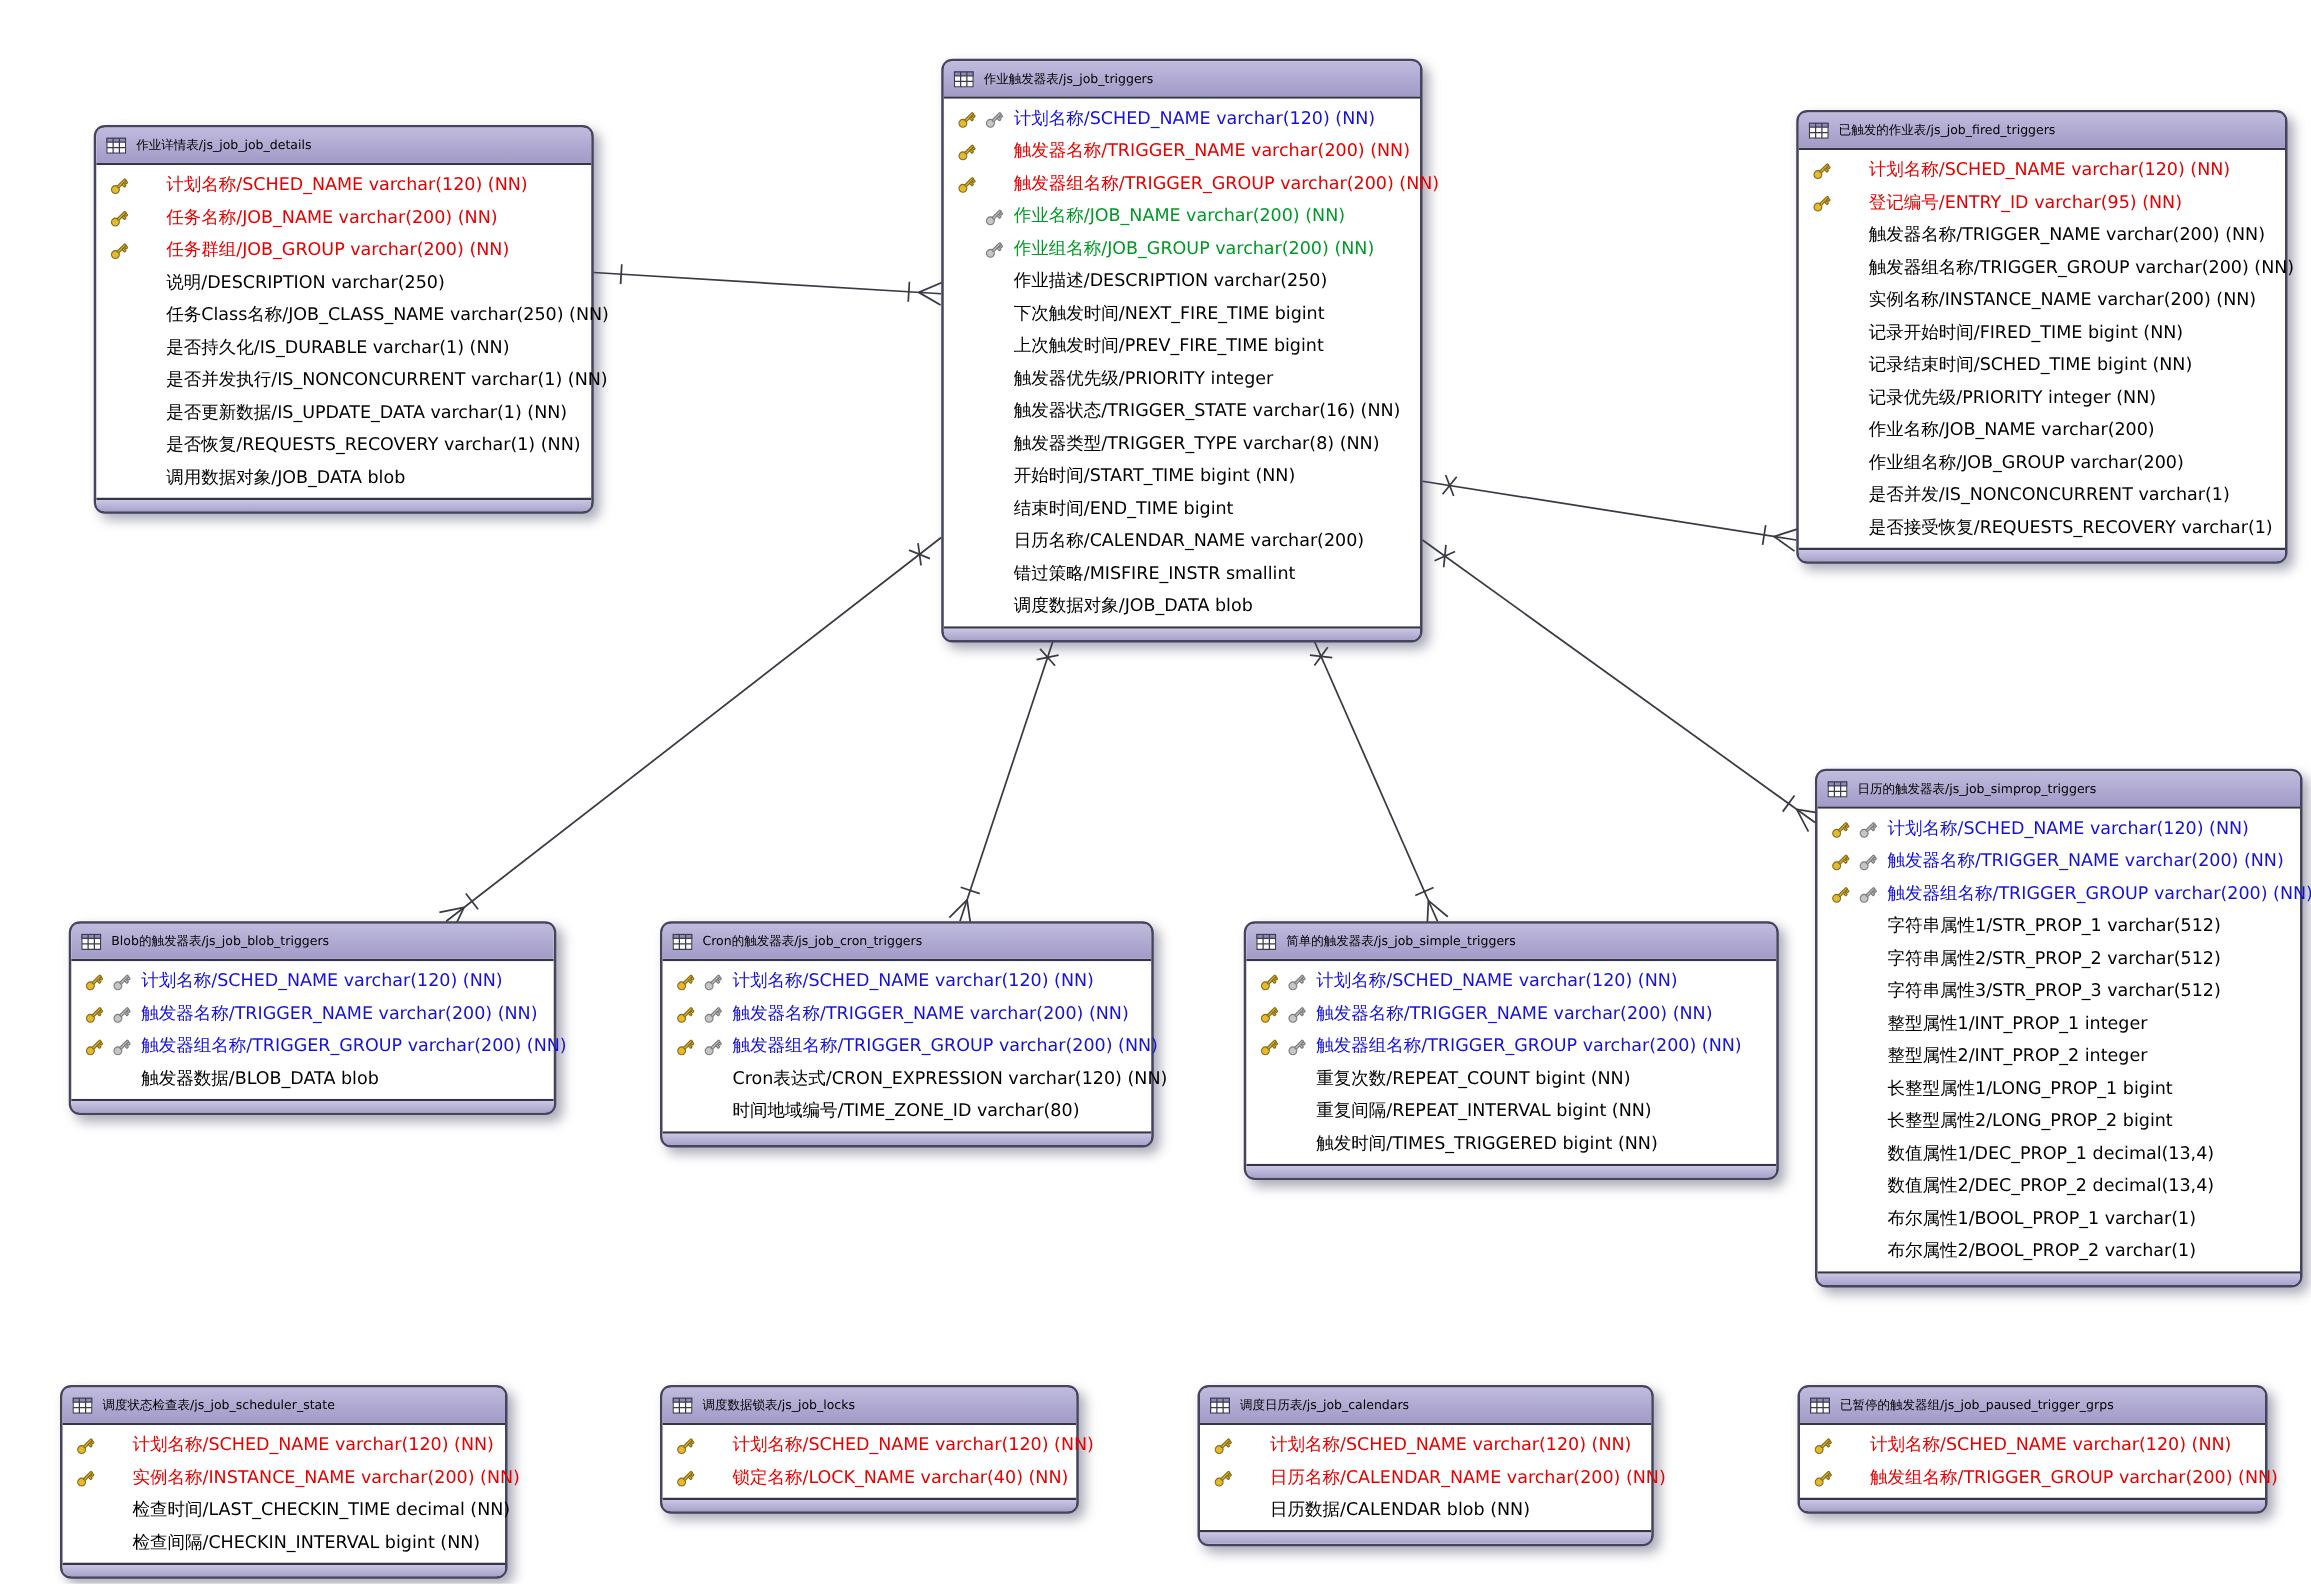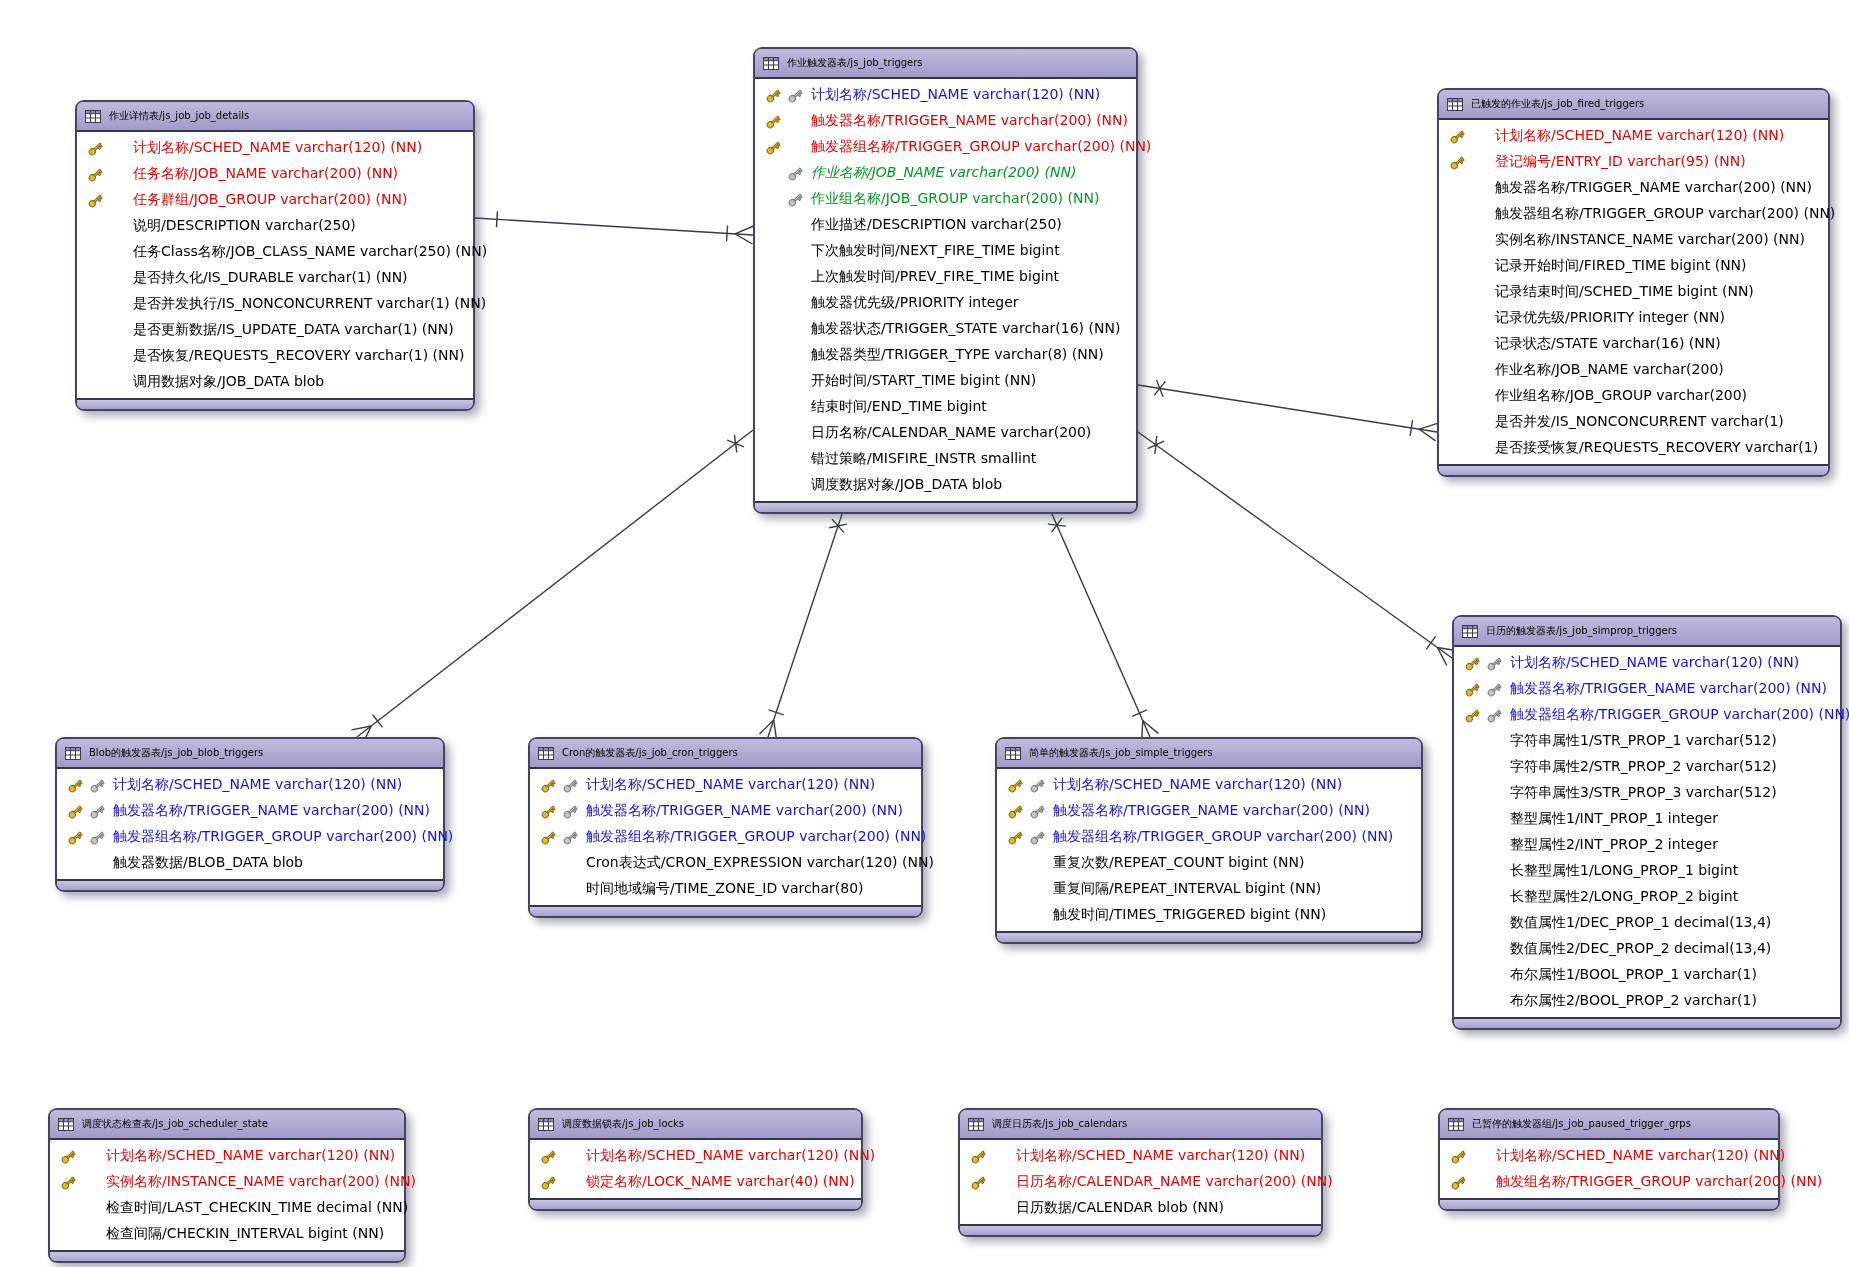--- a/index.html
+++ b/index.html
@@ -227,21 +227,21 @@
           <span class="kslot">
             <svg width="19" height="19" viewBox="0 0 19 19">
               <g transform="rotate(-45 9.5 9.5)" fill="#c6c6c6" stroke="#7e7e7e" stroke-width="1">
                 <circle cx="5" cy="9.5" r="3.1"></circle>
                 <rect x="7.7" y="8.6" width="8.8" height="1.9" rx="0.5"></rect>
                 <rect x="11.6" y="10.3" width="1.7" height="2.9" rx="0.4"></rect>
                 <rect x="14.3" y="10.3" width="1.7" height="2.2" rx="0.4"></rect>
               </g>
             </svg>
           </span>
-          <span class="flabel" style="color: rgb(0, 153, 38); font-style: italic;">作业名称/JOB_NAME varchar(200) (NN)</span>
+          <span class="flabel" style="color: rgb(0, 153, 38);">作业名称/JOB_NAME varchar(200) (NN)</span>
         </div>
         <div class="trow">
           <span class="kslot"></span>
           <span class="kslot">
             <svg width="19" height="19" viewBox="0 0 19 19">
               <g transform="rotate(-45 9.5 9.5)" fill="#c6c6c6" stroke="#7e7e7e" stroke-width="1">
                 <circle cx="5" cy="9.5" r="3.1"></circle>
                 <rect x="7.7" y="8.6" width="8.8" height="1.9" rx="0.5"></rect>
                 <rect x="11.6" y="10.3" width="1.7" height="2.9" rx="0.4"></rect>
                 <rect x="14.3" y="10.3" width="1.7" height="2.2" rx="0.4"></rect>
@@ -376,25 +376,20 @@
           <span class="flabel" style="color: rgb(0, 0, 0);">记录结束时间/SCHED_TIME bigint (NN)</span>
         </div>
         <div class="trow">
           <span class="kslot"></span>
           <span class="kslot"></span>
           <span class="flabel" style="color: rgb(0, 0, 0);">记录优先级/PRIORITY integer (NN)</span>
         </div>
         <div class="trow">
           <span class="kslot"></span>
           <span class="kslot"></span>
-          <span class="flabel" style="color: rgb(0, 0, 0);">记录状态/STATE varchar(16) (NN)</span>
-        </div>
-        <div class="trow">
-          <span class="kslot"></span>
-          <span class="kslot"></span>
           <span class="flabel" style="color: rgb(0, 0, 0);">作业名称/JOB_NAME varchar(200)</span>
         </div>
         <div class="trow">
           <span class="kslot"></span>
           <span class="kslot"></span>
           <span class="flabel" style="color: rgb(0, 0, 0);">作业组名称/JOB_GROUP varchar(200)</span>
         </div>
         <div class="trow">
           <span class="kslot"></span>
           <span class="kslot"></span>
@@ -980,21 +975,21 @@
           <span class="flabel" style="color: rgb(230, 0, 0);">日历名称/CALENDAR_NAME varchar(200) (NN)</span>
         </div>
         <div class="trow">
           <span class="kslot"></span>
           <span class="kslot"></span>
           <span class="flabel" style="color: rgb(0, 0, 0);">日历数据/CALENDAR blob (NN)</span>
         </div>
       </div>
       <div class="tfoot"></div>
     </div>
-    <div class="table" style="left: 1438px; top: 1108px; width: 342px;">
+    <div class="table" style="left: 1438px; top: 1108px; width: 376px;">
       <div class="thead">
         <span class="ticon">
           <svg width="16" height="13" viewBox="0 0 16 13">
             <rect x="0.5" y="0.5" width="15" height="12" fill="#fdfdfd" stroke="#3c3c50"></rect>
             <rect x="0.5" y="0.5" width="15" height="3.2" fill="#8f89b8" stroke="#3c3c50"></rect>
             <line x1="5.5" y1="0.5" x2="5.5" y2="12.5" stroke="#3c3c50"></line>
             <line x1="10.5" y1="0.5" x2="10.5" y2="12.5" stroke="#3c3c50"></line>
             <line x1="0.5" y1="8" x2="15.5" y2="8" stroke="#3c3c50"></line>
           </svg>
         </span>

